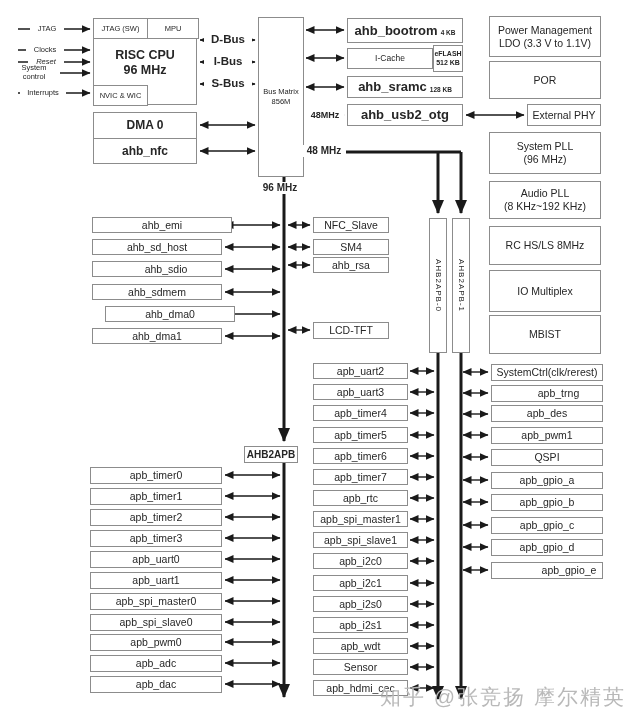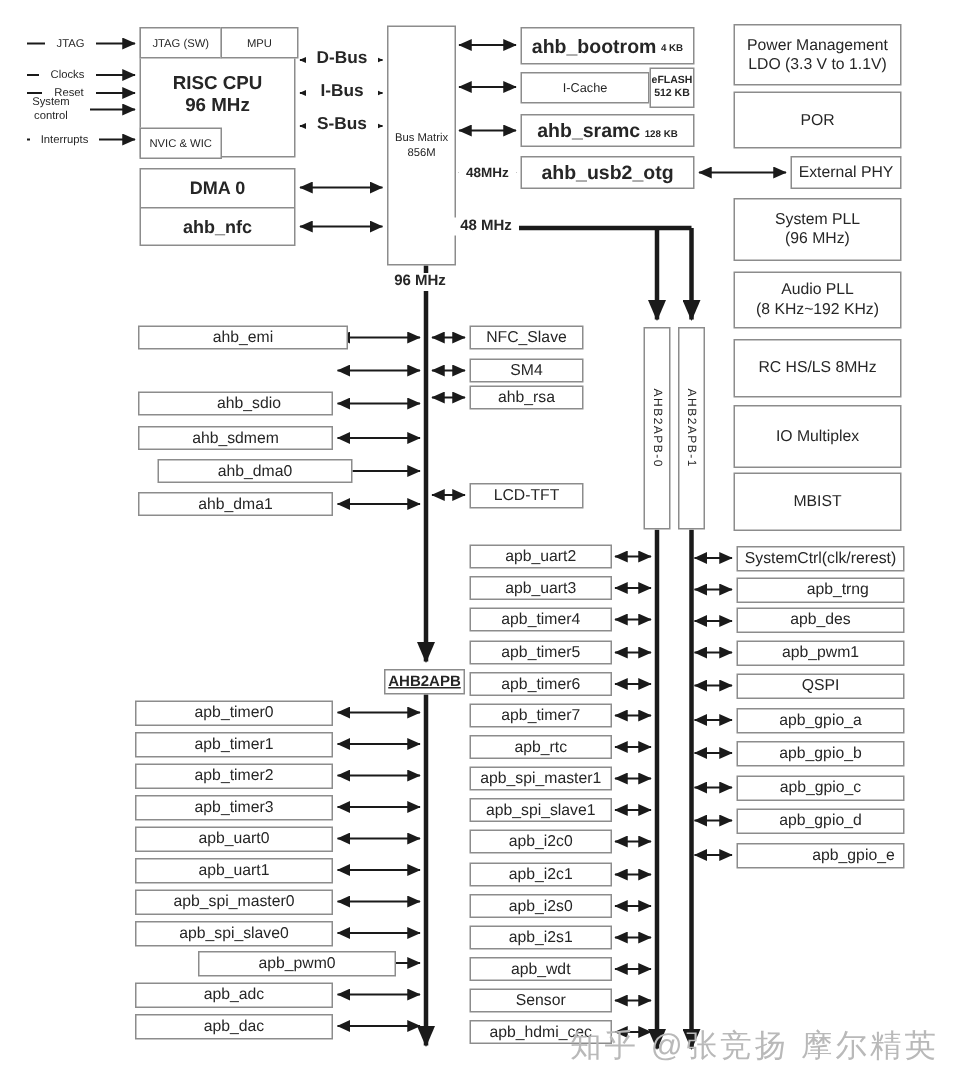--- a/index.html
+++ b/index.html
@@ -113,21 +113,21 @@
     <line x1="461" y1="152" x2="461" y2="213" marker-end="url(#mb)"></line>
     <line x1="284" y1="176" x2="284" y2="441" marker-end="url(#mb)"></line>
     <line x1="284" y1="462" x2="284" y2="697" marker-end="url(#mb)"></line>
     <line x1="438" y1="353" x2="438" y2="699" marker-end="url(#mb)"></line>
     <line x1="461" y1="353" x2="461" y2="699" marker-end="url(#mb)"></line>
   </g>
 </svg>
 
 <span class="lbl sig" style="left:30px;top:25px;width:34px;">JTAG</span>
 <span class="lbl sig" style="left:26px;top:46px;width:38px;">Clocks</span>
-<span class="lbl sig" style="left:28px;top:58px;width:36px;">Reset</span>
+<span class="lbl sig" style="left:28px;top:58px;width:36px;font-style:italic;">Reset</span>
 <span class="lbl sig" style="left:8px;top:64px;width:52px;">System
 control</span>
 <span class="lbl sig" style="left:20px;top:89px;width:46px;">Interrupts</span>
 
 <div class="box" style="left:93px;top:18px;width:104px;height:87px;">
   <div class="sub" style="left:-1px;top:-1px;width:55px;height:21px;">JTAG (SW)</div>
   <div class="sub" style="left:53px;top:-1px;width:52px;height:21px;">MPU</div>
   <div class="cputitle">RISC CPU
 96 MHz</div>
   <div class="sub" style="left:-1px;top:66px;width:55px;height:21px;">NVIC &amp; WIC</div>
@@ -168,43 +168,44 @@
 <div class="box" style="left:527px;top:104px;width:74px;height:22px;">External PHY</div>
 <div class="box" style="left:489px;top:132px;width:112px;height:42px;">System PLL
 (96 MHz)</div>
 <div class="box" style="left:489px;top:181px;width:112px;height:38px;">Audio PLL
 (8 KHz~192 KHz)</div>
 <div class="box" style="left:489px;top:226px;width:112px;height:39px;">RC HS/LS 8MHz</div>
 <div class="box" style="left:489px;top:270px;width:112px;height:42px;">IO Multiplex</div>
 <div class="box" style="left:489px;top:315px;width:112px;height:39px;">MBIST</div>
 
 <div class="box row" style="left:92px;top:217px;width:140px;height:16px;">ahb_emi</div>
+<div class="box row" style="left:92px;top:239px;width:130px;height:16px;">ahb_sd_host</div>
 <div class="box row" style="left:92px;top:261px;width:130px;height:16px;padding-left:18px;">ahb_sdio</div>
 <div class="box row" style="left:92px;top:284px;width:130px;height:16px;">ahb_sdmem</div>
 <div class="box row" style="left:92px;top:306px;width:130px;height:16px;margin-left:13px;">ahb_dma0</div>
 <div class="box row" style="left:92px;top:328px;width:130px;height:16px;">ahb_dma1</div>
 
 <div class="box row" style="left:313px;top:217px;width:76px;height:16px;">NFC_Slave</div>
 <div class="box row" style="left:313px;top:239px;width:76px;height:16px;">SM4</div>
 <div class="box row" style="left:313px;top:257px;width:76px;height:16px;">ahb_rsa</div>
 <div class="box row" style="left:313px;top:322px;width:76px;height:17px;">LCD-TFT</div>
 
-<div class="box bridge" style="left:256px;top:446px;width:54px;height:17px;text-decoration:underline;">AHB2APB</div>
+<div class="box bridge" style="left:244px;top:446px;width:54px;height:17px;">AHB2APB</div>
 <div class="box vbar" style="left:429px;top:218px;width:18px;height:135px;">AHB2APB-0</div>
 <div class="box vbar" style="left:452px;top:218px;width:18px;height:135px;">AHB2APB-1</div>
 
 <div class="box row" style="left:90px;top:467px;width:132px;height:17px;">apb_timer0</div>
 <div class="box row" style="left:90px;top:488px;width:132px;height:17px;">apb_timer1</div>
 <div class="box row" style="left:90px;top:509px;width:132px;height:17px;">apb_timer2</div>
 <div class="box row" style="left:90px;top:530px;width:132px;height:17px;">apb_timer3</div>
 <div class="box row" style="left:90px;top:551px;width:132px;height:17px;">apb_uart0</div>
 <div class="box row" style="left:90px;top:572px;width:132px;height:17px;">apb_uart1</div>
 <div class="box row" style="left:90px;top:593px;width:132px;height:17px;">apb_spi_master0</div>
 <div class="box row" style="left:90px;top:614px;width:132px;height:17px;">apb_spi_slave0</div>
-<div class="box row" style="left:90px;top:634px;width:132px;height:17px;margin-left:42px;">apb_pwm0</div>
+<div class="box row" style="left:90px;top:634px;width:132px;height:17px;">apb_pwm0</div>
 <div class="box row" style="left:90px;top:655px;width:132px;height:17px;">apb_adc</div>
 <div class="box row" style="left:90px;top:676px;width:132px;height:17px;">apb_dac</div>
 
 <div class="box row" style="left:313px;top:363px;width:95px;height:16px;">apb_uart2</div>
 <div class="box row" style="left:313px;top:384px;width:95px;height:16px;">apb_uart3</div>
 <div class="box row" style="left:313px;top:405px;width:95px;height:16px;">apb_timer4</div>
 <div class="box row" style="left:313px;top:427px;width:95px;height:16px;">apb_timer5</div>
 <div class="box row" style="left:313px;top:448px;width:95px;height:16px;">apb_timer6</div>
 <div class="box row" style="left:313px;top:469px;width:95px;height:16px;">apb_timer7</div>
 <div class="box row" style="left:313px;top:490px;width:95px;height:16px;">apb_rtc</div>

